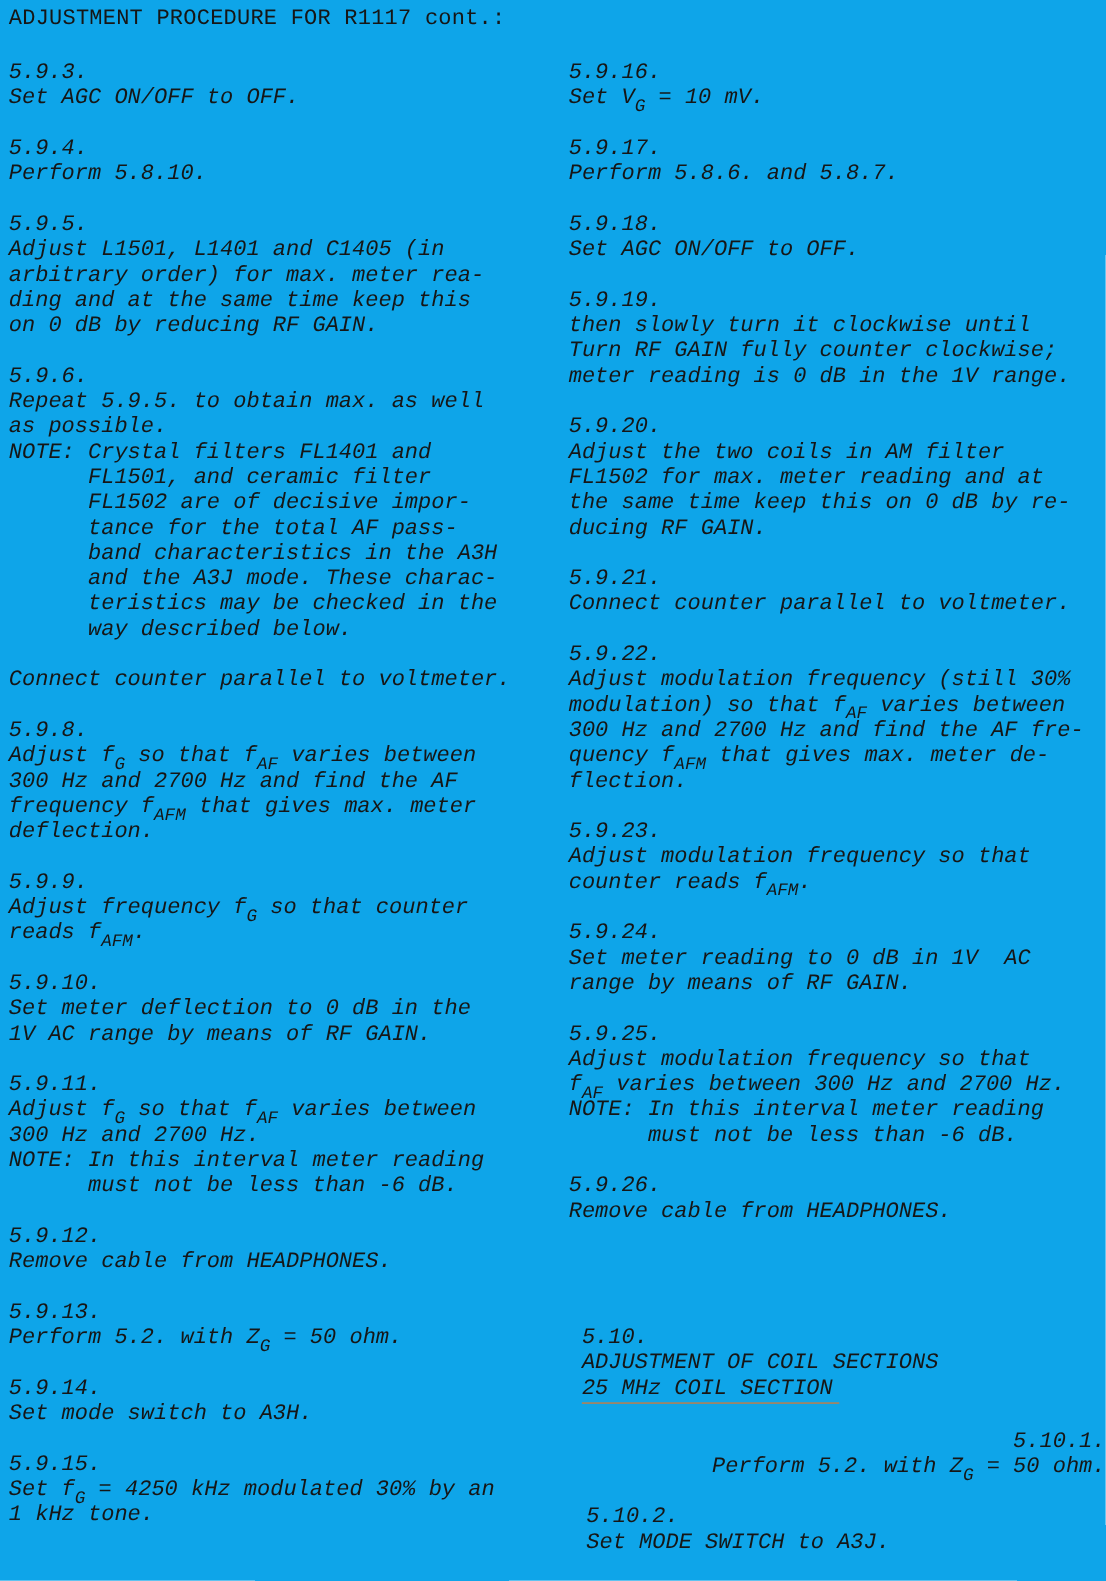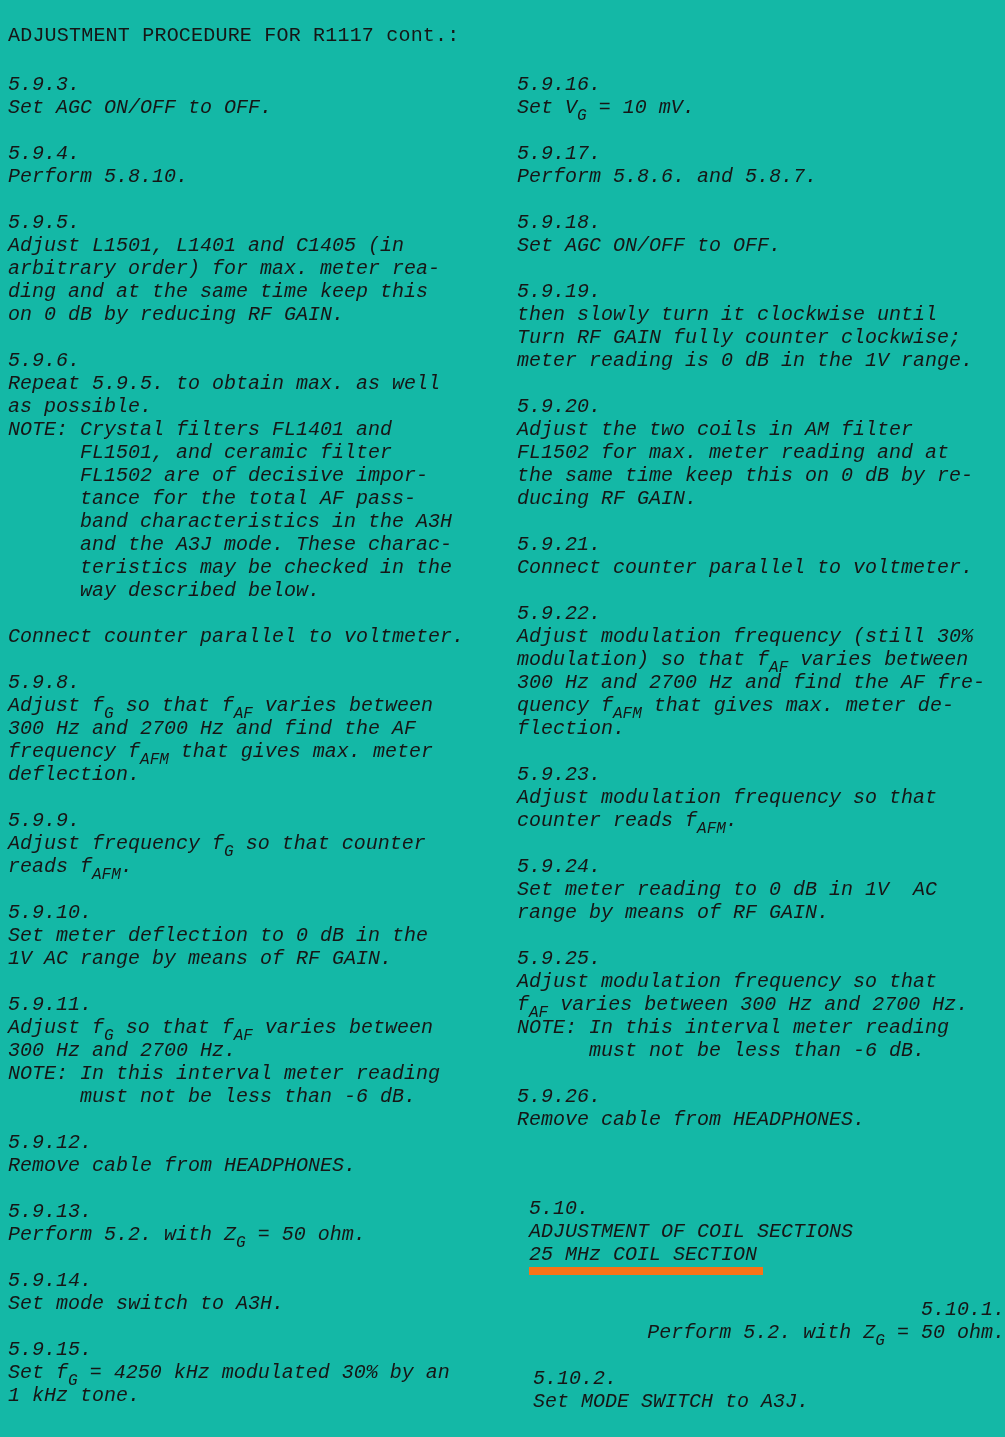--- a/index.html
+++ b/index.html
@@ -13,22 +13,22 @@
     overflow: hidden;
     font-family: "Liberation Mono", "DejaVu Sans Mono", monospace;
     font-size: 20px;
     line-height: 23px;
     color: #161616;
   }
   .page {
     box-sizing: border-box;
     width: 1005px;
     height: 1437px;
-    padding: 24px 10px 0 8px;
-    background: #14b8a6;
+    padding: 6px 10px 0 8px;
+    background: #0ea5e9;
   }
   .header-line {
     white-space: pre;
     letter-spacing: 0.2px;
   }
   .columns {
     display: flex;
     margin-top: 26px;
     font-style: italic;
   }
@@ -44,21 +44,21 @@
     min-height: 23px;
   }
   .sub {
     font-size: 16px;
     line-height: 0;
     vertical-align: -7px;
   }
   .underlined {
     display: inline-block;
     line-height: 23px;
-    border-bottom: 8px solid #f97316;
+    border-bottom: 1px solid #f97316;
     padding-bottom: 1px;
     padding-right: 6px;
   }
 </style>
 </head>
 <body>
 
 <div class="page">
   <div class="header-line">ADJUSTMENT PROCEDURE FOR R1117 cont.:</div>
 
@@ -189,21 +189,21 @@
           <div class="line">5.9.25.</div>
           <div class="line">Adjust modulation frequency so that</div>
           <div class="line">f<span class="sub">AF</span> varies between 300 Hz and 2700 Hz.</div>
           <div class="line">NOTE: In this interval meter reading</div>
           <div class="line">      must not be less than -6 dB.</div>
         </div>
         <div class="section">
           <div class="line">5.9.26.</div>
           <div class="line">Remove cable from HEADPHONES.</div>
         </div>
-        <div class="section" style="margin-top: 66px; margin-left: 12px;">
+        <div class="section" style="margin-top: 92px; margin-left: 12px;">
           <div class="line">5.10.</div>
           <div class="line">ADJUSTMENT OF COIL SECTIONS</div>
           <div class="line"><span class="underlined">25 MHz COIL SECTION</span></div>
         </div>
         <div class="section" style="margin-left: 12px; text-align: right;">
           <div class="line">5.10.1.</div>
           <div class="line">Perform 5.2. with Z<span class="sub">G</span> = 50 ohm.</div>
         </div>
         <div class="section" style="margin-left: 16px;">
           <div class="line">5.10.2.</div>

